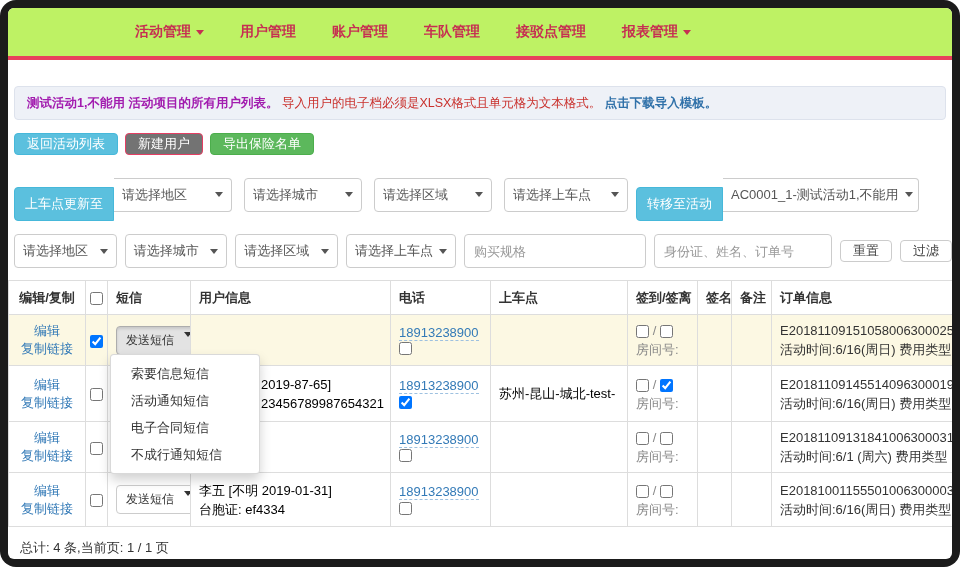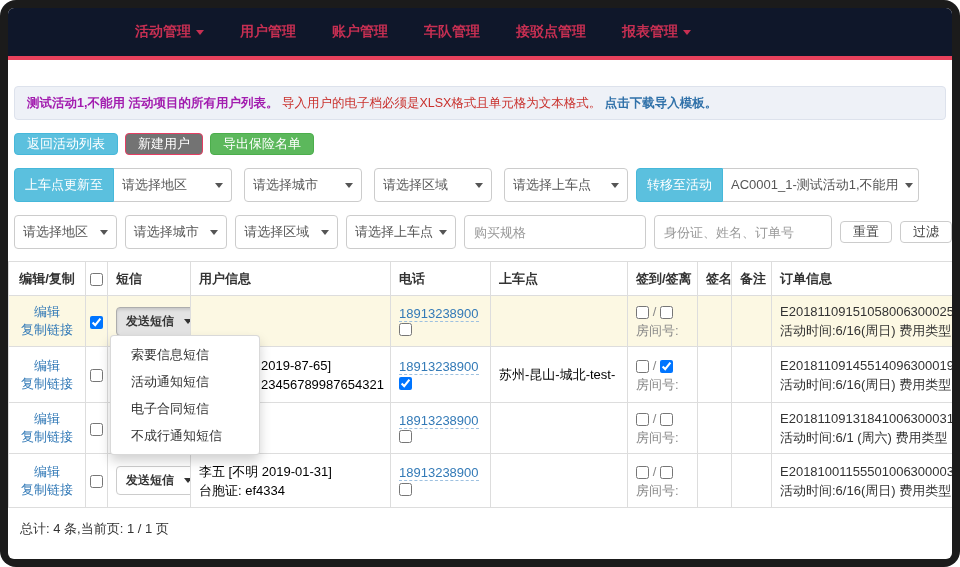--- a/index.html
+++ b/index.html
@@ -1,59 +1,59 @@
 <!DOCTYPE html>
 <html><head>
 <meta charset="utf-8">
 <style>
   * { margin:0; padding:0; box-sizing:border-box; }
   html,body { width:960px; height:567px; background:#fff; font-family:"Liberation Sans","DejaVu Sans",sans-serif; }
   .frame { position:absolute; top:0; left:0; width:960px; height:567px; background:#1b1b1b; border-radius:16px; }
   .page  { position:absolute; top:8px; left:8px; width:944px; height:551px; background:#fff; border-radius:6px; overflow:hidden; }
 
   
-  .navbar { height:52px; background:#0f172a; border-bottom:4px solid #e8415c; display:flex; align-items:center; padding-left:127px; gap:36px; }
+  .navbar { height:52px; background:#bef264; border-bottom:4px solid #e8415c; display:flex; align-items:center; padding-left:127px; gap:36px; }
   .nav-item { color:#c62f52; font-size:14px; font-weight:bold; cursor:pointer; display:flex; align-items:center; gap:5px; white-space:nowrap; }
   .caret { width:0; height:0; border-left:4px solid transparent; border-right:4px solid transparent; border-top:5px solid #c62f52; display:inline-block; }
 
   
   .alert { margin:26px 6px 0 6px; background:#eef1f7; border:1px solid #dde2ec; border-radius:4px; padding:8px 12px; font-size:12.5px; line-height:16px; }
   .alert .t-bold { color:#a21caf; font-weight:bold; }
   .alert .t-warn { color:#c9302c; }
   .alert .t-link { color:#3071a9; font-weight:bold; cursor:pointer; }
 
   
   .actions { margin:13px 6px 0 6px; display:flex; gap:7px; }
   .btn { height:22px; border-radius:4px; font-size:13px; padding:0 12px; display:inline-flex; align-items:center; cursor:pointer; border:1px solid transparent; white-space:nowrap; }
   .btn-info   { background:#5bc0de; border-color:#46b8da; color:#fff; }
   .btn-pink   { background:#737373; border-color:#e53e63; color:#fff; }
   .btn-green  { background:#5cb85c; border-color:#4cae4c; color:#fff; }
   .btn-default{ background:#fff; border-color:#ccc; color:#444; }
 
   
   .frow { margin:13px 0 0 6px; display:flex; align-items:center; }
-  .addon { height:34px; background:#5bc0de; color:#fff; font-size:13px; display:flex; align-items:center; padding:0 10px; border:1px solid #46b8da; border-radius:4px 0 0 4px; white-space:nowrap; }
+  .addon { height:34px; background:#5bc0de; color:#fff; font-size:13px; display:flex; align-items:center; padding:0 10px; border:1px solid #46b8da; border-radius:4px 0 0 4px; white-space:nowrap;margin-top:19px; }
   .select { height:34px; background:#fff; border:1px solid #ccc; border-radius:4px; display:flex; align-items:center; justify-content:space-between; font-size:13px; color:#555; padding:0 8px; cursor:pointer; white-space:nowrap; }
   .select .sel-caret { width:0; height:0; border-left:4px solid transparent; border-right:4px solid transparent; border-top:5px solid #555; margin-left:6px; }
   .grouped { border-radius:0 4px 4px 0; border-left:none; }
   .tbox { height:34px; border:1px solid #ccc; border-radius:4px; font-size:13px; color:#555; padding:0 9px; font-family:"Liberation Sans","DejaVu Sans",sans-serif; }
   .tbox::placeholder { color:#999; }
 
   
   .table-wrap { position:relative; margin-top:12px; }
   table { border-collapse:collapse; table-layout:fixed; width:1060px; font-size:13px; }
   th,td { border:1px solid #ddd; padding:4px 8px; vertical-align:middle; overflow:hidden; }
   th { height:34px; text-align:left; color:#333; font-weight:bold; white-space:nowrap; background:#fff; }
   td { height:51px; }
   tr.hl td { background:#fcf8e3; }
   .c-center { text-align:center; }
   a.lnk { color:#337ab7; text-decoration:none; cursor:pointer; }
   .editcell { text-align:center; line-height:18px; }
   .phone { color:#337ab7; border-bottom:1px dashed #9ec1e0; cursor:pointer; }
-  .sms-btn { background:#fff; border:1px solid #ccc; border-radius:4px; font-size:12px; color:#333; padding:5px 9px; display:inline-flex; align-items:center; gap:10px; cursor:pointer; white-space:nowrap;font-weight:bold; }
+  .sms-btn { background:#fff; border:1px solid #ccc; border-radius:4px; font-size:12px; color:#333; padding:5px 9px; display:inline-flex; align-items:flex-start; gap:10px; cursor:pointer; white-space:nowrap; }
   .sms-btn.active { background:#e3e3e3; border-color:#adadad; box-shadow:inset 0 2px 3px rgba(0,0,0,.12); }
   .sms-btn .sel-caret { width:0; height:0; border-left:4px solid transparent; border-right:4px solid transparent; border-top:5px solid #333; }
   .two-line { line-height:19px; white-space:nowrap; }
   .gray { color:#888; }
   .indent { padding-left:70px; }
   .ordercell div { white-space:nowrap; line-height:19px; color:#333; }
   input[type=checkbox] { width:13px; height:13px; vertical-align:middle; cursor:pointer; }
 
   
   .sms-menu { position:absolute; left:102px; top:74px; width:150px; background:#fff; border:1px solid rgba(0,0,0,.15); border-radius:4px; box-shadow:0 6px 12px rgba(0,0,0,.18); padding:5px 0; z-index:30; }

